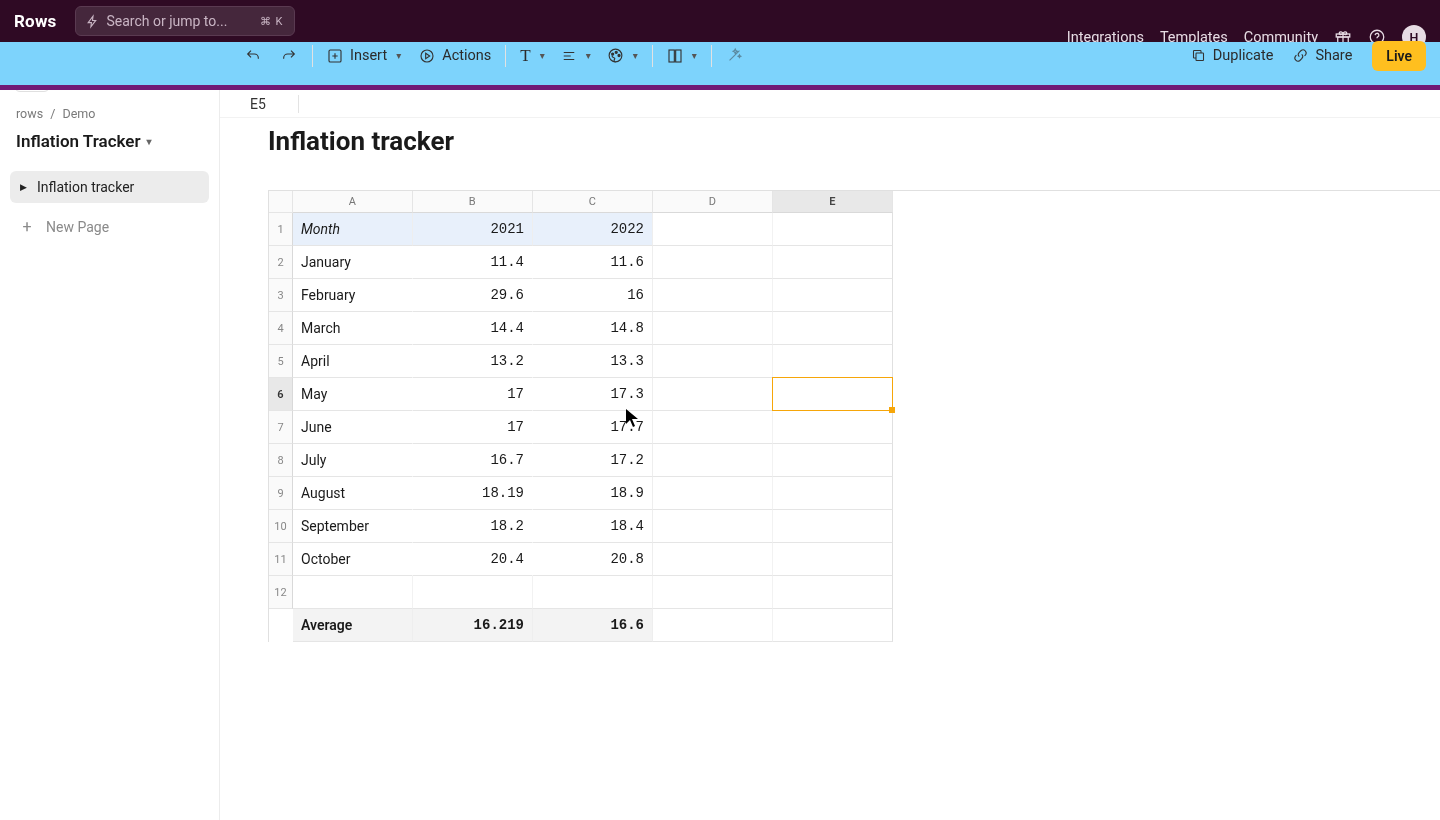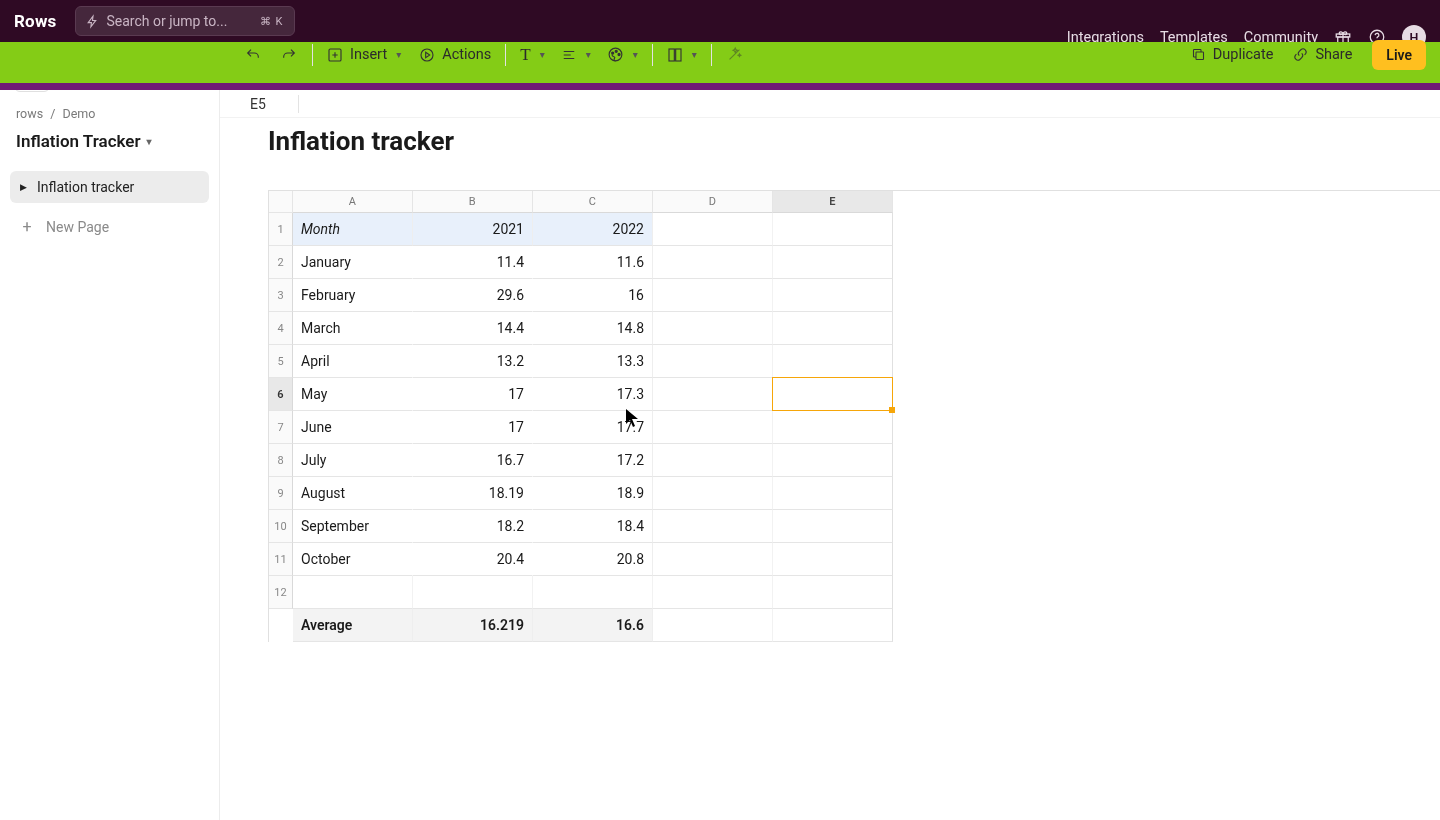--- a/index.html
+++ b/index.html
@@ -9,21 +9,21 @@
   .topbar { height: 42px; background: #2f0a24; display: flex; align-items: center; padding: 0 14px; color: #e7dce4; font-size: 14px; }
   .brand { font-weight: 700; color: #fff; font-size: 17px; margin-right: 18px; letter-spacing: 0.2px;}
   .search { display: flex; align-items: center; gap: 8px; background: #45273c; border: 1px solid #5a3a51; border-radius: 6px; padding: 0 10px; height: 30px; color: #c9b5c4; font-size: 14px; width: 220px; }
   .search .kbd { margin-left: auto; font-size: 11px; letter-spacing: 1px; color: #c9b5c4; }
   .top-right { margin-left: auto; display: flex; align-items: center; gap: 16px; margin-top: 32px; }
   .top-link { color: #e7dce4; font-size: 14.5px; cursor: pointer; }
   .top-icons { display: flex; align-items: center; gap: 16px; }
   .avatar { width: 24px; height: 24px; border-radius: 50%; background: #e7dce4; color: #2f0a24; display:flex; align-items:center; justify-content:center; font-size:12.5px; font-weight:600;}
 
   
-  .toolbar { height: 48px; border-bottom: 7px solid #701a75; display: flex; align-items: center; padding: 0 14px 16px 244px; background: #84cc16; font-size: 14.5px; color: #2b2b2b; }
+  .toolbar { height: 48px; border-bottom: 5px solid #701a75; display: flex; align-items: center; padding: 0 14px 16px 244px; background: #7dd3fc; font-size: 14.5px; color: #2b2b2b; }
   .tb-group { display: flex; align-items: center; gap: 18px; }
   .tb-sep { width: 1px; height: 22px; background: #e2e2e2; margin: 0 14px; }
   .tb-btn { display: flex; align-items: center; gap: 7px; cursor: pointer; }
   .tb-btn .caret { font-size: 10px; color: #555; margin-left: 2px; }
   .toolbar-right { margin-left: auto; display: flex; align-items: center; gap: 20px; }
   .live-btn { background: #ffbf1f; color: #1a1a1a; font-weight: 600; border-radius: 6px; padding: 7px 14px; font-size: 14px; }
 
   
   .refbar { position:absolute; top: 90px; left: 220px; right:0; height: 28px; display: flex; align-items: center; padding-left: 30px; font-size: 14px; color:#333; border-bottom:1px solid #f2f2f2; background:#fff;}
   .refbar .ref { width: 48px; }
@@ -53,21 +53,21 @@
   
   .sheet { display: grid; grid-template-columns: 24px 120px 120px 120px 120px 120px; font-size: 14px; user-select:none; border-top:1px solid #e0e0e0; border-left:1px solid #e0e0e0;}
   .sheet > div { border-right:1px solid #e5e5e5; border-bottom:1px solid #e5e5e5; height:33px; display:flex; align-items:center; }
   .sheet .colhdr { height:22px; background:#fafafa; color:#777; font-size:11px; justify-content:center; letter-spacing:0.5px; border-bottom:1px solid #d9d9d9;}
   .sheet .colhdr.sel { background:#e8e8e8; color:#444; font-weight:600; }
   .sheet .rownum { background:#fafafa; color:#888; justify-content:center; font-size:11px; border-right:1px solid #d9d9d9;}
   .sheet .rownum.sel { background:#e8e8e8; color:#333; font-weight:600; }
   .sheet .corner { background:#fafafa; height:22px;}
   .sheet .cell { padding: 0 8px; border-right:1px solid #eee;}
   .sheet .cell.txt { justify-content:flex-start; }
-  .sheet .cell.num { justify-content:flex-end; font-variant-numeric: tabular-nums; }
+  .sheet .cell.num { justify-content:flex-end; font-variant-numeric: tabular-nums; font-family: Liberation Mono, monospace; }
   .sheet .cell.empty { border-right-color:#f2f2f2; }
   .sheet .sel-cell { position:relative; }
   .sheet .sel-cell::after { content:""; position:absolute; inset:-1px; border:1.5px solid #f6a609; pointer-events:none; }
   .sheet .sel-cell .handle { position:absolute; right:-3px; bottom:-3px; width:6px; height:6px; background:#f6a609; }
   .sheet .nobr { border-right-color: transparent; }
   .sheet .empty.last { border-right:1px solid #e0e0e0;}
 
   .cursor { position:absolute; font-size:16px; pointer-events:none; }
 
   svg { display:block; }

